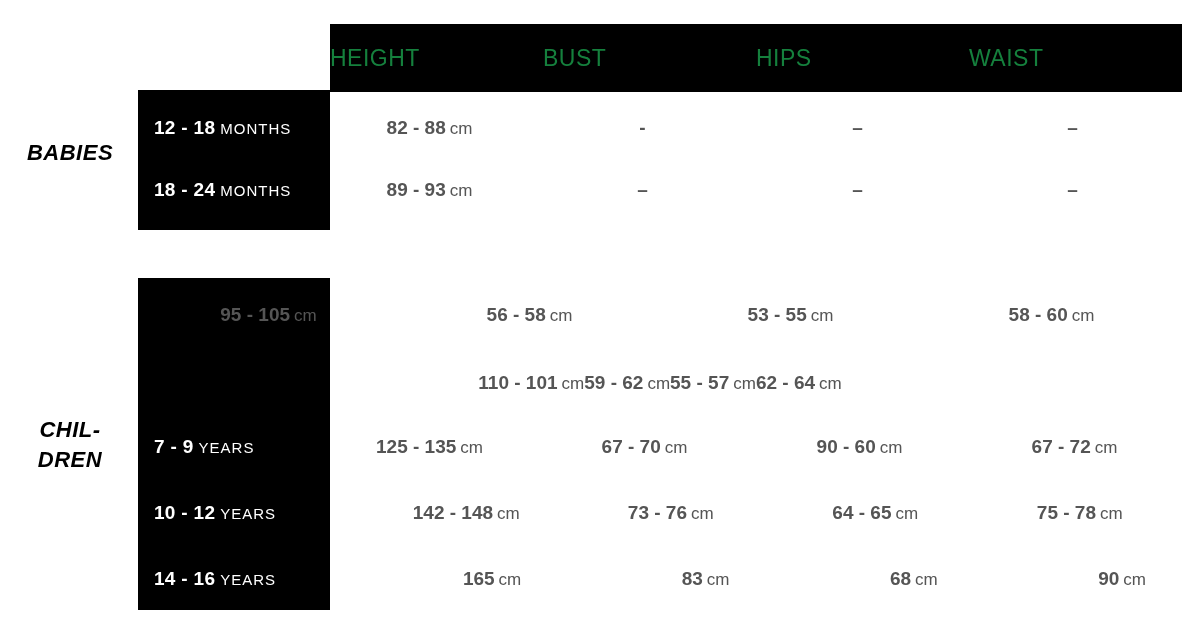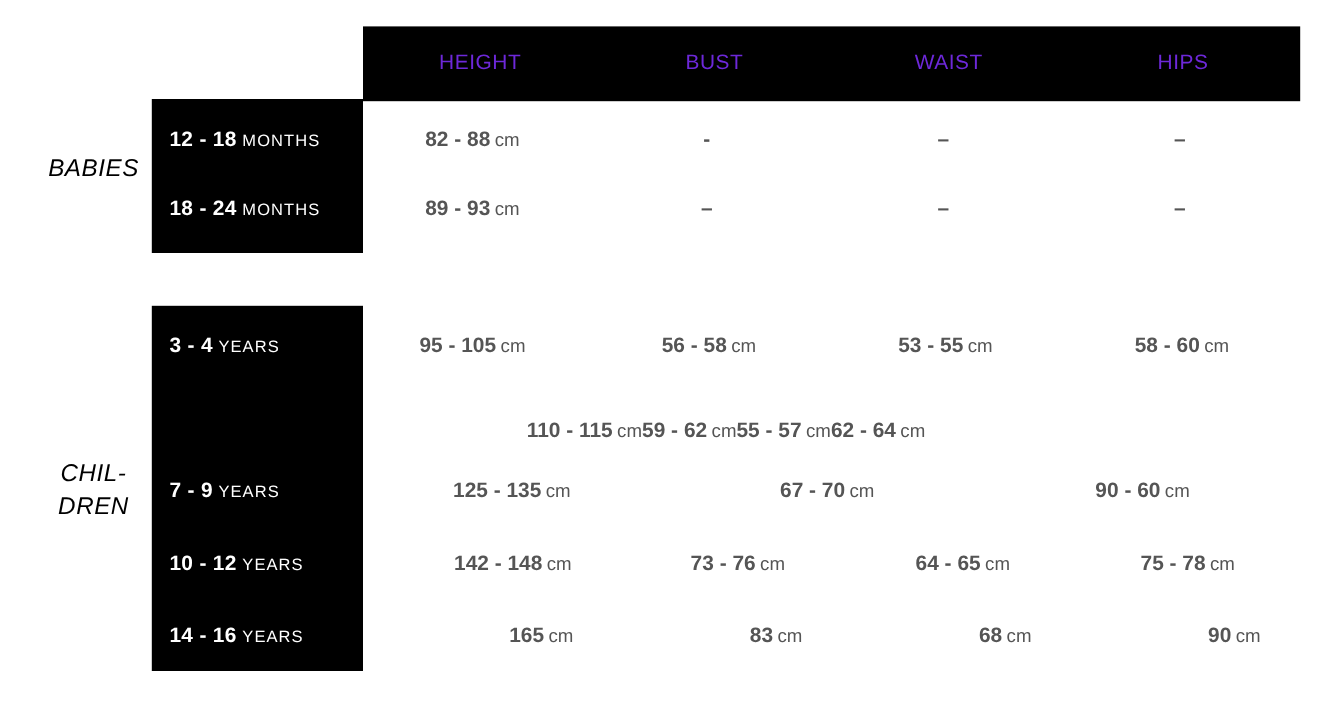--- a/index.html
+++ b/index.html
@@ -34,38 +34,37 @@
     position: absolute;
     left: 330px;
     top: 24px;
     width: 852px;
     height: 68px;
     display: flex;
     align-items: center;
   }
   .header-cell {
     flex: 1 1 0;
-    text-align: center;
-    color: #6d28d9;
-    font-size: 19px;
+    color: #15803d;
+    font-size: 23px;
     letter-spacing: 0.5px;
     font-weight: 400;
   }
 
   
   .cat-label {
     position: absolute;
     color: #000000;
     font-style: italic;
-    font-weight: normal;
+    font-weight: bold;
     font-size: 22px;
     letter-spacing: 0.5px;
     text-align: center;
     width: 140px;
-    left: 15px;
+    left: 0px;
   }
   .cat-babies { top: 140px; }
   .cat-children { top: 415px; line-height: 1.35; }
 
   
   .age-block {
     position: absolute;
     left: 138px;
     width: 192px;
     background: #000000;
@@ -97,21 +96,20 @@
   .age-unit {
     font-size: 15px;
     font-weight: normal;
     letter-spacing: 1px;
     margin-left: 5px;
   }
 
   .meas-cells {
     flex: 1 1 auto;
     display: flex;
-    align-items: center;
   }
   .meas-cell {
     flex: 1 1 0;
     text-align: center;
     color: #555555;
     white-space: nowrap;
   }
   .meas-val {
     font-size: 19px;
     font-weight: bold;
@@ -139,22 +137,22 @@
 </style>
 </head>
 <body>
 
 <div class="sheet">
 
   <div class="header-band"></div>
   <div class="header-cells">
     <div class="header-cell">HEIGHT</div>
     <div class="header-cell">BUST</div>
+    <div class="header-cell">HIPS</div>
     <div class="header-cell">WAIST</div>
-    <div class="header-cell">HIPS</div>
   </div>
 
   <div class="cat-label cat-babies">BABIES</div>
   <div class="cat-label cat-children">
     <div>CHIL-</div>
     <div>DREN</div>
   </div>
 
   <div class="age-block age-block-babies"></div>
   <div class="age-block age-block-children"></div>
@@ -193,23 +191,20 @@
       <div class="meas-cell">
         <span class="meas-val">–</span><span class="meas-unit"></span>
       </div>
       <div class="meas-cell">
         <span class="meas-val">–</span><span class="meas-unit"></span>
       </div>
     </div>
   </div>
 
   <div class="row row-c1">
-    <div class="age-cell">
-      <span class="age-num">3 - 4</span><span class="age-unit">YEARS</span>
-    </div>
     <div class="meas-cells">
       <div class="meas-cell">
         <span class="meas-val">95 - 105</span><span class="meas-unit">cm</span>
       </div>
       <div class="meas-cell">
         <span class="meas-val">56 - 58</span><span class="meas-unit">cm</span>
       </div>
       <div class="meas-cell">
         <span class="meas-val">53 - 55</span><span class="meas-unit">cm</span>
       </div>
@@ -218,21 +213,21 @@
       </div>
     </div>
   </div>
 
   <div class="row row-c2">
     <div class="age-cell">
       <span class="age-num">5 - 6</span><span class="age-unit">YEARS</span>
     </div>
     <div class="meas-cells">
       <div class="meas-cell">
-        <span class="meas-val">110 - 115</span><span class="meas-unit">cm</span>
+        <span class="meas-val">110 - 101</span><span class="meas-unit">cm</span>
       </div>
       <div class="meas-cell">
         <span class="meas-val">59 - 62</span><span class="meas-unit">cm</span>
       </div>
       <div class="meas-cell">
         <span class="meas-val">55 - 57</span><span class="meas-unit">cm</span>
       </div>
       <div class="meas-cell">
         <span class="meas-val">62 - 64</span><span class="meas-unit">cm</span>
       </div>
@@ -246,20 +241,23 @@
     <div class="meas-cells">
       <div class="meas-cell">
         <span class="meas-val">125 - 135</span><span class="meas-unit">cm</span>
       </div>
       <div class="meas-cell">
         <span class="meas-val">67 - 70</span><span class="meas-unit">cm</span>
       </div>
       <div class="meas-cell">
         <span class="meas-val">90 - 60</span><span class="meas-unit">cm</span>
       </div>
+      <div class="meas-cell">
+        <span class="meas-val">67 - 72</span><span class="meas-unit">cm</span>
+      </div>
     </div>
   </div>
 
   <div class="row row-c4">
     <div class="age-cell">
       <span class="age-num">10 - 12</span><span class="age-unit">YEARS</span>
     </div>
     <div class="meas-cells">
       <div class="meas-cell">
         <span class="meas-val">142 - 148</span><span class="meas-unit">cm</span>

